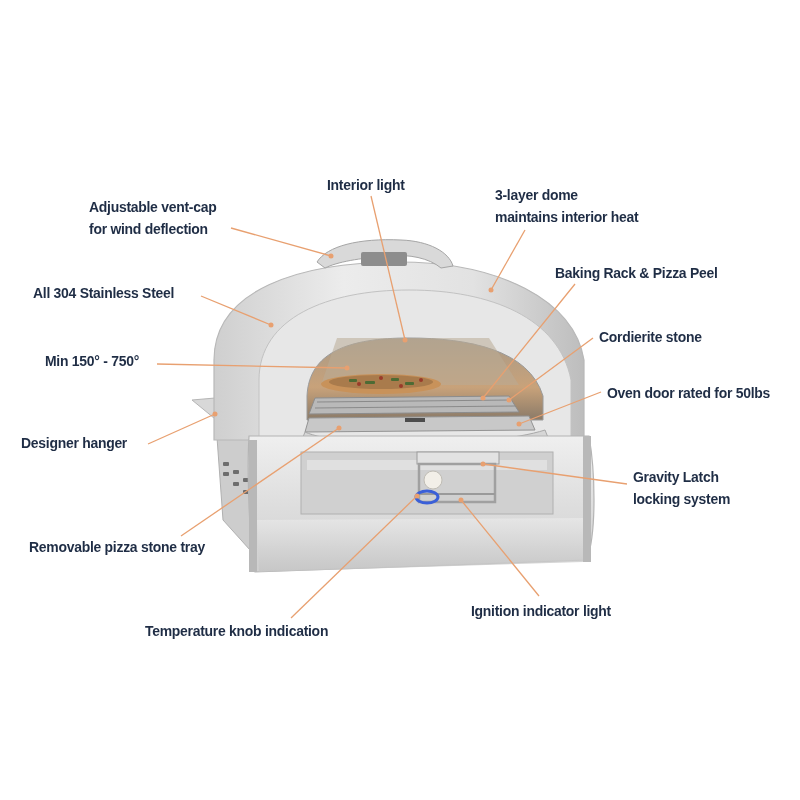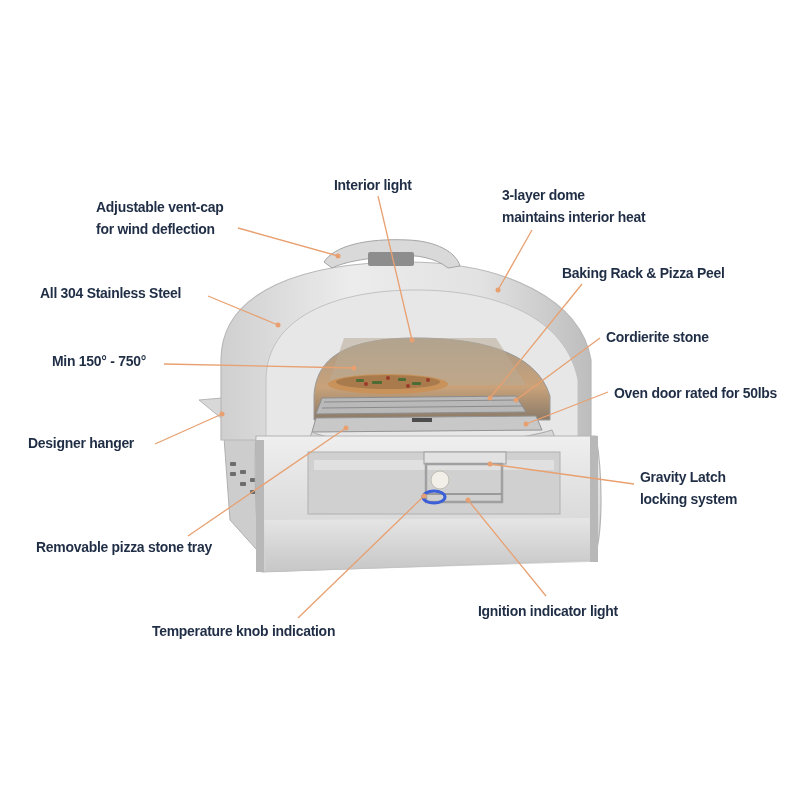--- a/index.html
+++ b/index.html
@@ -1,17 +1,17 @@
 <!DOCTYPE html>
 <html><head>
   <meta charset="utf-8">
   <style>
     html, body { margin: 0; padding: 0; }
     body { width: 800px; height: 800px; background: #ffffff; position: relative; overflow: hidden; }
-    .stage { position: absolute; left: 16px; top: 0; width: 680px; height: 800px; }
+    .stage { position: absolute; left: 9px; top: 0; width: 680px; height: 800px; }
     .label {
       position: absolute;
       font-family: "Liberation Sans", sans-serif;
       font-weight: bold;
       font-size: 15.5px;
       line-height: 22px;
       color: #1f2d45;
       white-space: nowrap;
       letter-spacing: -0.3px;
       transform: scaleX(0.9);

